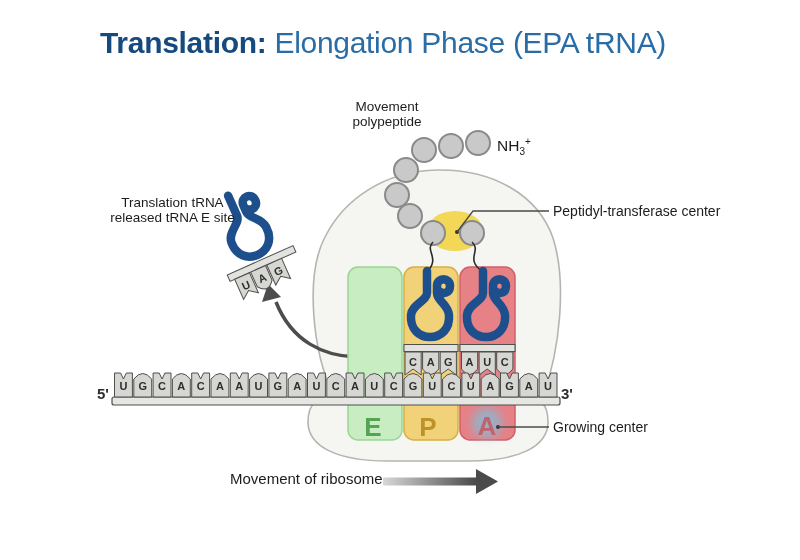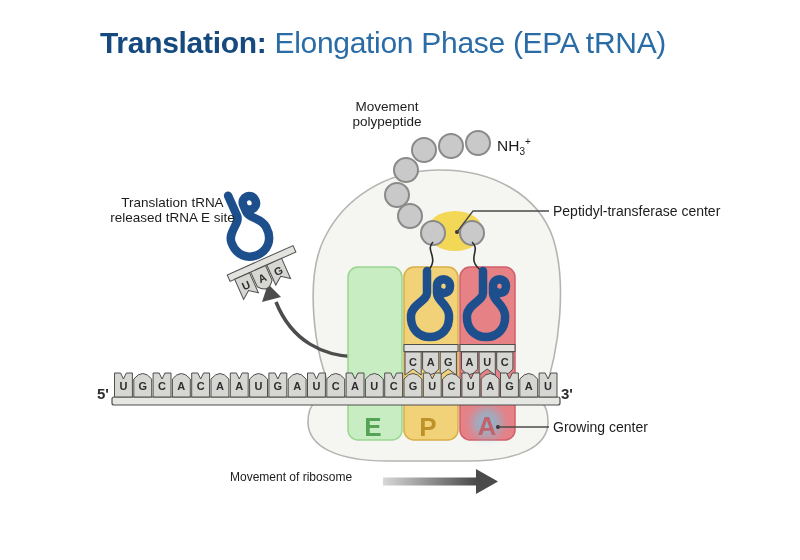--- a/index.html
+++ b/index.html
@@ -206,21 +206,21 @@
 
   <div class="lbl" style="left:553px;top:204px;">Peptidyl-transferase center</div>
 
   <div class="lbl center" style="left:100px;top:196px;width:145px;font-size:13.5px;">
     <div>Translation tRNA</div>
     <div>released tRNA E site</div>
   </div>
 
   <div class="lbl" style="left:553px;top:420px;">Growing center</div>
 
-  <div class="lbl" style="left:230px;top:471px;font-size:12px;">Movement of ribosome</div>
+  <div class="lbl" style="left:230px;top:471px;font-size:15px;">Movement of ribosome</div>
 
   <div class="lbl prime" style="left:97px;top:386px;">5'</div>
   <div class="lbl prime" style="left:561px;top:386px;">3'</div>
 
   <div class="site-letter" style="left:373px;top:427px;color:var(--site-e-text);">E</div>
   <div class="site-letter" style="left:428px;top:427px;color:var(--site-p-text);">P</div>
   <div class="site-letter" style="left:487px;top:426px;color:var(--site-a-text);">A</div>
 </div>
 
 </body></html>

